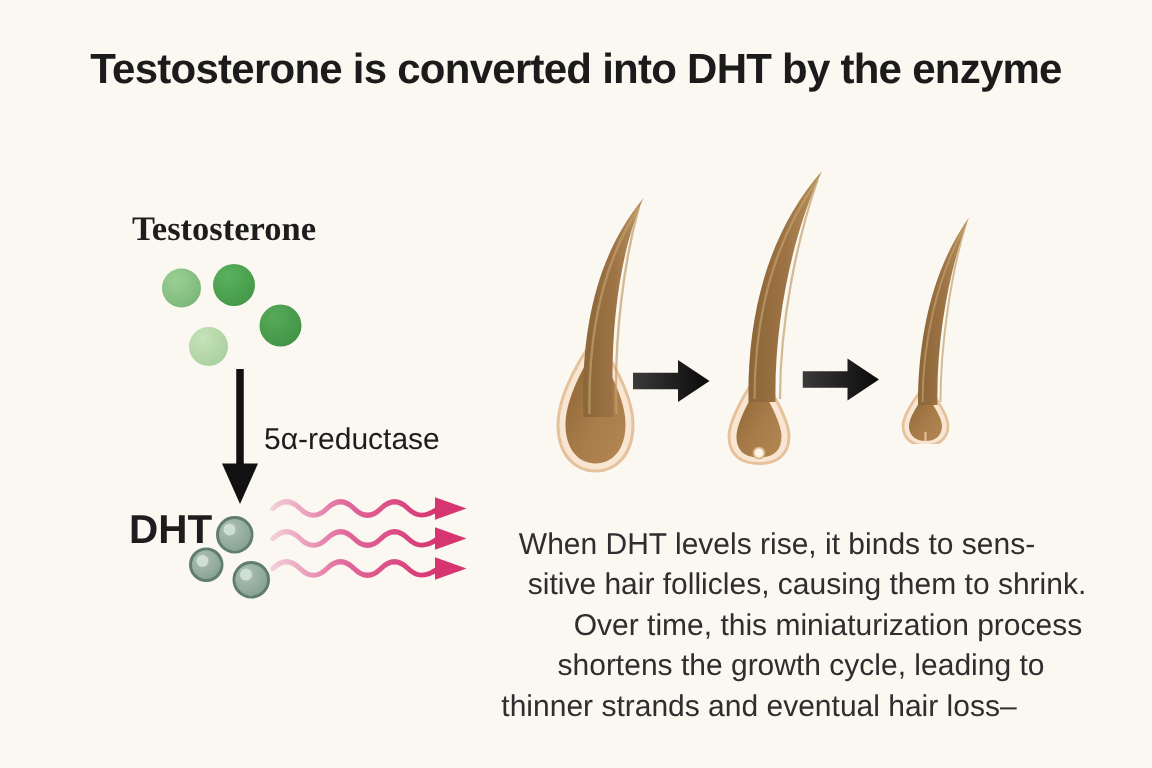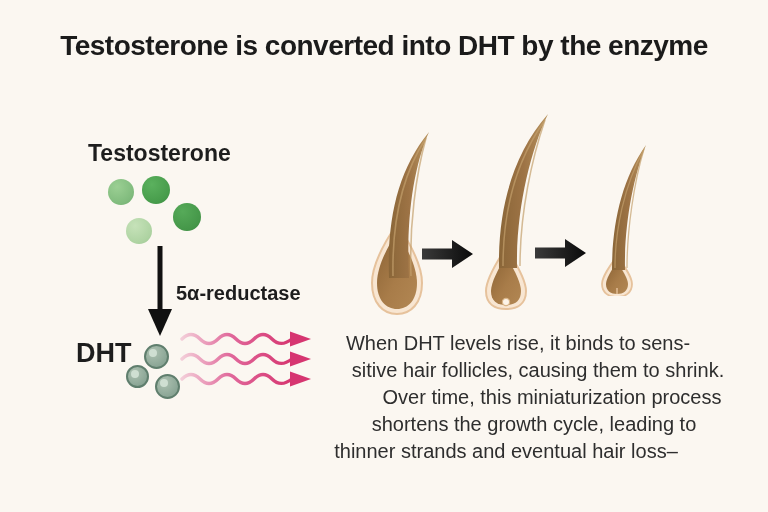--- a/index.html
+++ b/index.html
@@ -11,23 +11,23 @@
   }
   
   .title-line{
     position:absolute;left:0;width:768px;text-align:center;
     font-weight:700;font-size:28px;letter-spacing:-0.5px;color:#1b1b1b;
   }
   .title-line.l1{top:30px;}
   .title-line.l2{top:68px;}
 
   
-  .substrate-label{position:absolute;left:88px;top:140px;font-size:23px;font-weight:700;}
-  .enzyme-label{position:absolute;left:176px;top:282px;font-size:20px;font-weight:700;}
-  .product-label{position:absolute;left:76px;top:338px;font-size:27px;font-weight:700;}
+  .substrate-label{position:absolute;left:88px;top:140px;font-size:23px;font-weight:700;font-family:Liberation Serif, serif;}
+  .enzyme-label{position:absolute;left:176px;top:282px;font-size:20px;font-weight:400;}
+  .product-label{position:absolute;left:86px;top:338px;font-size:27px;font-weight:700;}
 
   .molecule{position:absolute;border-radius:50%;}
   .m1{left:108px;top:179px;width:26px;height:26px;
       background:radial-gradient(circle at 35% 30%,#9bcf93,#80bb7d 68%,#6ca96c);}
   .m2{left:142px;top:176px;width:28px;height:28px;
       background:radial-gradient(circle at 35% 30%,#5bb15e,#479c4b 68%,#3c8b42);}
   .m3{left:173px;top:203px;width:28px;height:28px;
       background:radial-gradient(circle at 35% 30%,#56aa59,#459749 68%,#3a8640);}
   .m4{left:126px;top:218px;width:26px;height:26px;
       background:radial-gradient(circle at 35% 30%,#c6e2b9,#aed3a2 68%,#9bc693);}
@@ -52,21 +52,21 @@
   .f2{left:478px;top:110px;}
   .f3{left:600px;top:138px;}
   .stage-arrow{position:absolute;}
   .sa1{left:422px;top:239px;}
   .sa2{left:535px;top:238px;}
 
   
   .caption{position:absolute;left:283px;top:330px;width:482px;
       font-size:20px;line-height:27px;color:#2e2e2e;text-align:center;}
   .caption .cap-line{white-space:nowrap;}
-  .caption .cap-line:nth-child(1){transform:translateX(-6px);}
+  .caption .cap-line:nth-child(1){transform:translateX(-6px);margin-top:20px;}
   .caption .cap-line:nth-child(2){transform:translateX(14px);}
   .caption .cap-line:nth-child(3){transform:translateX(28px);}
   .caption .cap-line:nth-child(4){transform:translateX(10px);}
   .caption .cap-line:nth-child(5){transform:translateX(-18px);}
   .caption .cap-line:nth-child(6){transform:translateX(-50px);}
 </style>
 </head>
 <body>
 
 <div id="canvas">

